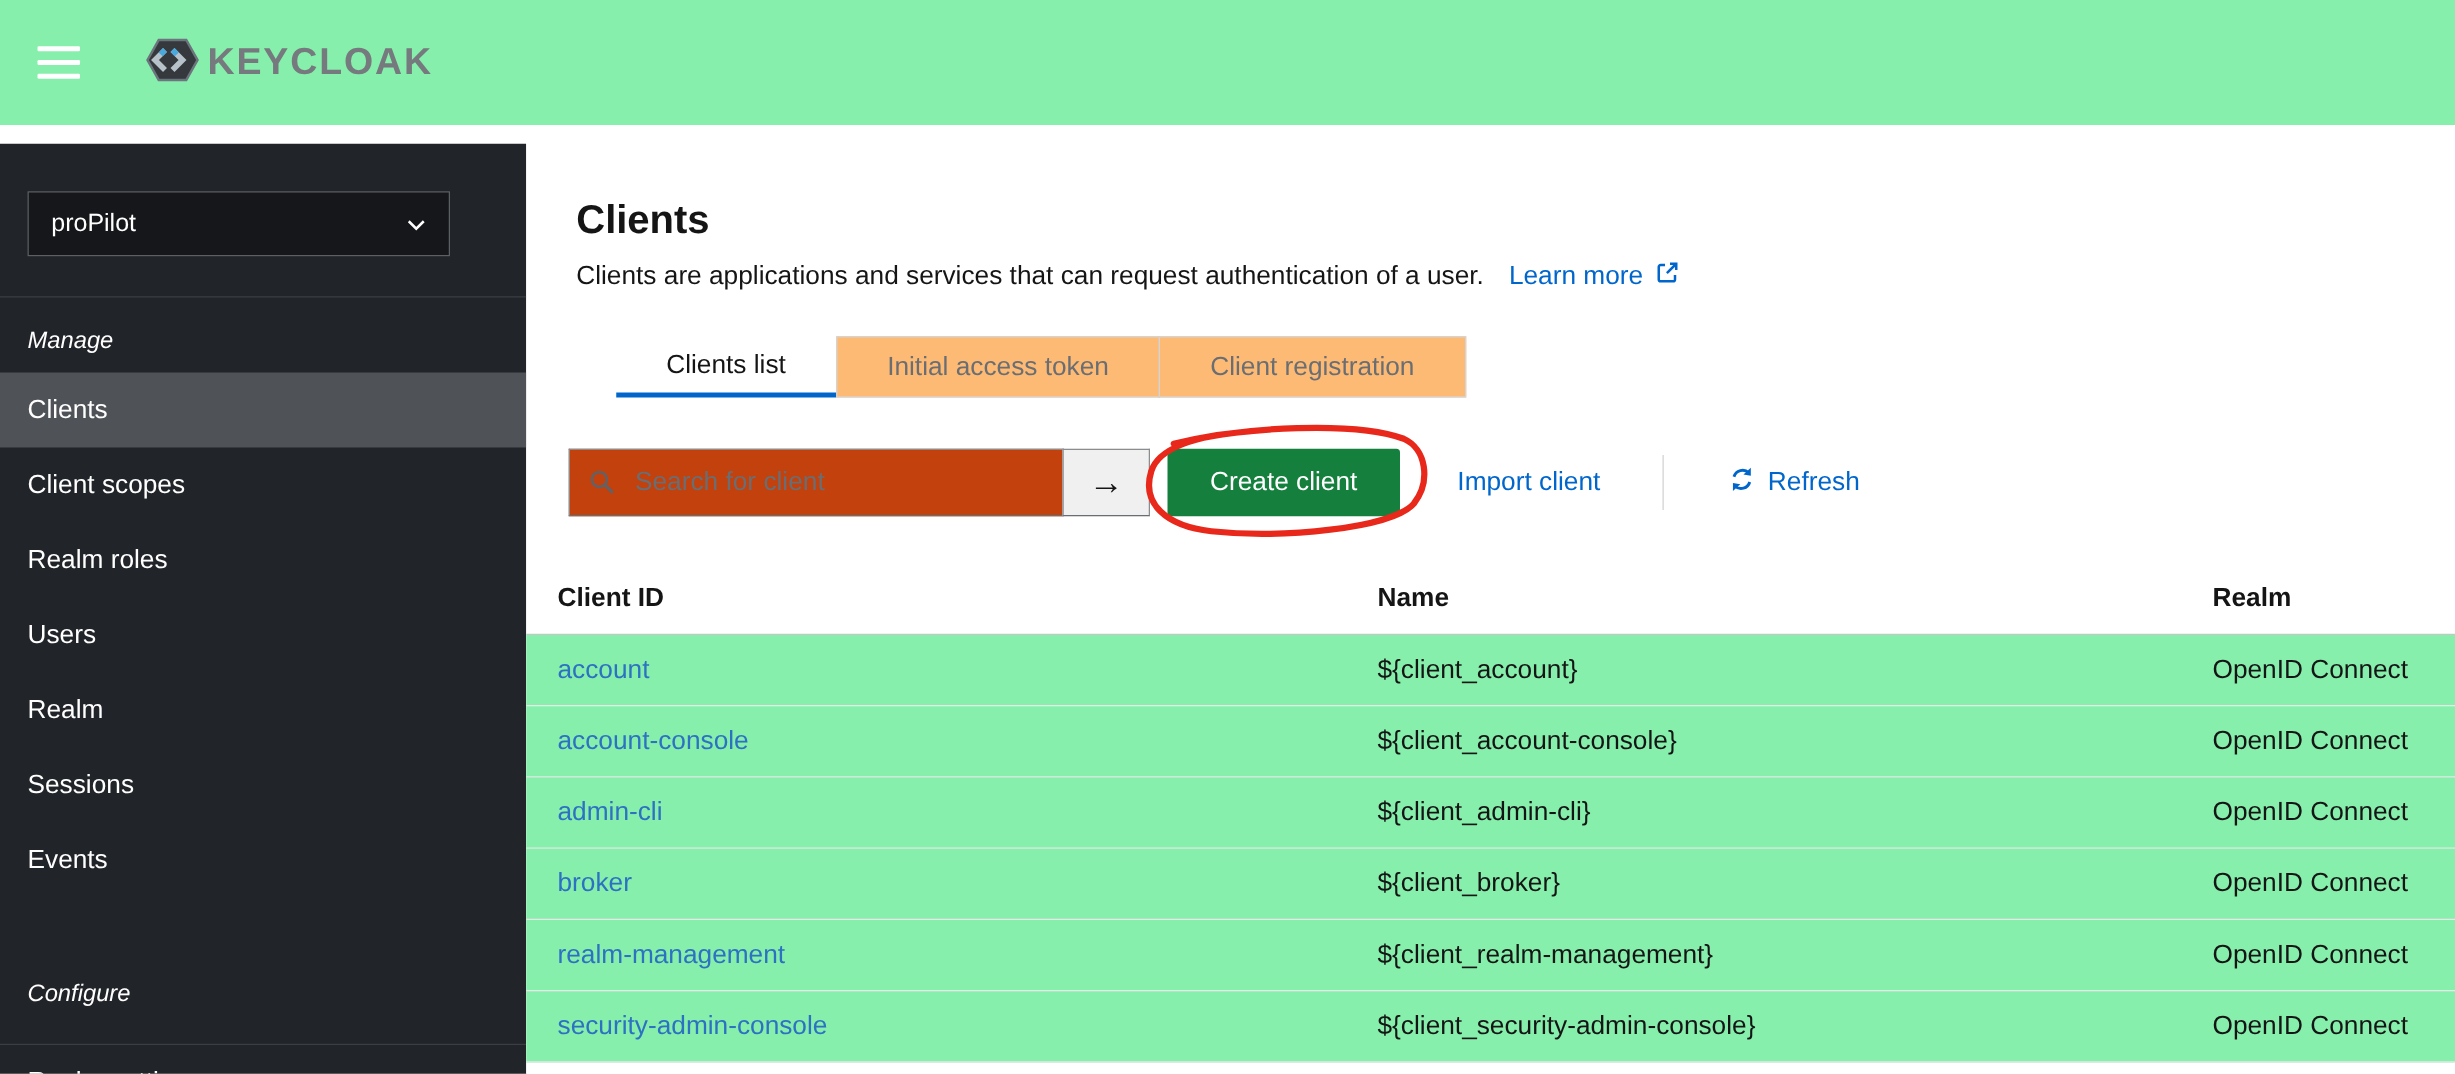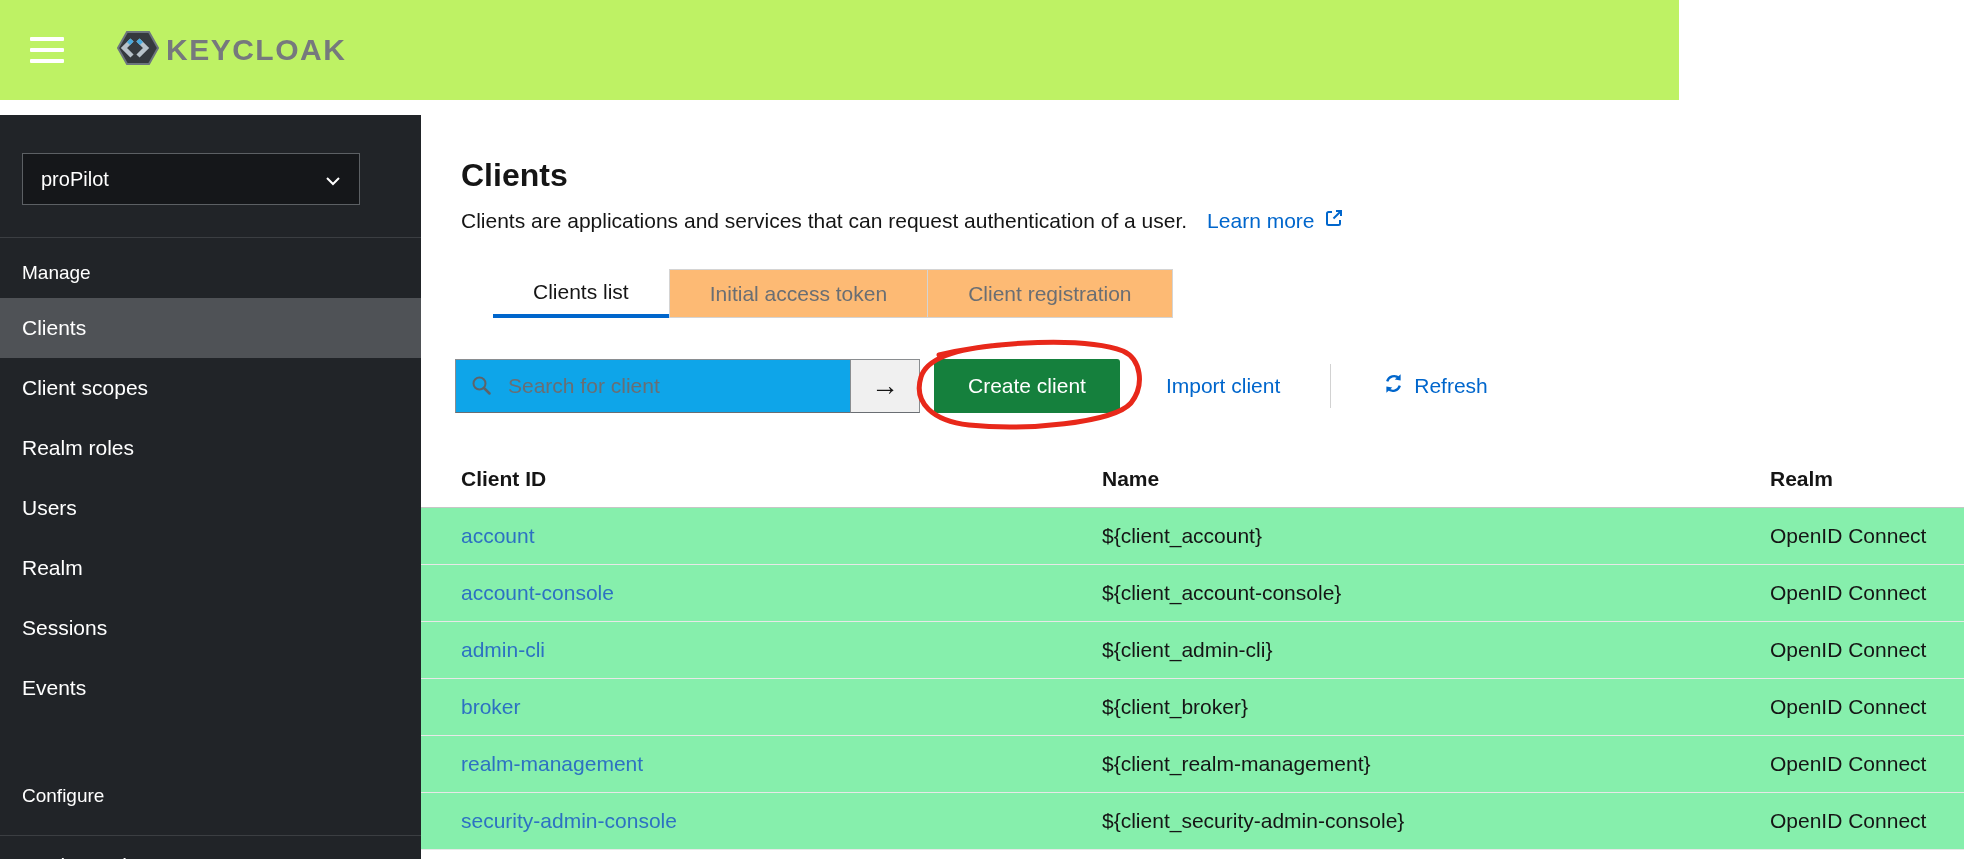--- a/index.html
+++ b/index.html
@@ -3,36 +3,36 @@
 <meta charset="utf-8">
 <style>
   * { box-sizing: border-box; }
   html,body { margin:0; padding:0; }
   body {
     width:1964px; height:859px; overflow:hidden; position:relative;
     background:#ffffff; font-family:"Liberation Sans", sans-serif; color:#151515;
   }
 
   
-  .topbar { position:absolute; top:0; left:0; width:1679px; height:100px; background:#bef264; display:flex; align-items:center; }
+  .topbar { position:absolute; top:0; left:0; width:1964px; height:100px; background:#86efac; display:flex; align-items:center; }
   .hamburger { margin-left:30px; width:38px; cursor:pointer; }
   .hamburger .bar { width:34px; height:4px; background:#ffffff; margin:7px 0; border-radius:1px; }
   .brand { display:flex; align-items:center; margin-left:40px; gap:4px; }
   .brand-text { font-size:30px; font-weight:bold; color:#76797d; letter-spacing:1.5px; }
 
   
   .sidebar { position:absolute; top:100px; left:0; width:421px; height:759px; background:#212428;margin-top:15px; }
   .realm-select {
     position:absolute; top:38px; left:22px; width:338px; height:52px;
     background:#15171a; border:1px solid #5c6064; display:flex; align-items:center;
     justify-content:space-between; padding:0 18px; color:#fff; font-size:20px; cursor:pointer;
   }
   .sidebar-divider { position:absolute; top:122px; left:0; width:100%; border-top:1px solid #3b3e42; }
   .nav { position:absolute; top:123px; left:0; right:0; }
-  .group-label { margin:24px 0 14px 22px; font-size:19px; color:#ffffff; height:22px; }
+  .group-label { margin:24px 0 14px 22px; font-size:19px; color:#ffffff; height:22px;font-style:italic; }
   .group-label.configure { margin-top:67px; margin-bottom:28px; }
   .nav-item { height:60px; display:flex; align-items:center; padding-left:22px; font-size:21px; color:#ffffff; cursor:pointer; }
   .nav-item.active { background:#4f5256; }
   .nav-item.bordered-top { border-top:1px solid #3b3e42; }
 
   
   .main { position:absolute; left:421px; top:100px; width:1543px; height:759px; background:#fff; }
   .page-header { padding:56px 0 0 40px; }
   .page-title { font-size:32px; font-weight:700; color:#151515; line-height:38px; }
   .page-sub { margin-top:14px; display:flex; align-items:center; gap:20px; font-size:21px; color:#151515; }
@@ -43,21 +43,21 @@
   .tab { display:flex; align-items:center; padding:0 40px; font-size:21px; cursor:pointer; }
   .tab.active { background:#ffffff; color:#151515; border-bottom:4px solid #0066cc; }
   .tab.inactive { background:#fdba74; color:#6a6e73; border:1px solid #d4d4d4; }
   .tab.inactive + .tab.inactive { margin-left:-1px; }
 
   
   .toolbar { position:absolute; top:258px; left:34px; right:0; height:56px; display:flex; align-items:center; }
   .search-wrap { position:relative; display:flex; }
   .search-input {
     width:396px; height:54px; border:1px solid #8a8d90; border-bottom-color:#6a6e73;
-    padding:0 10px 0 52px; font-size:21px; font-family:inherit; color:#151515; background:#0ea5e9; outline:none;
+    padding:0 10px 0 52px; font-size:21px; font-family:inherit; color:#151515; background:#c2410c; outline:none;
   }
   .search-input::placeholder { color:#6a6e73; }
   .search-icon { position:absolute; left:16px; top:16px; pointer-events:none; }
   .go-btn {
     width:70px; height:54px; margin-left:-1px; background:#f0f0f0; border:1px solid #8a8d90; border-bottom-color:#6a6e73;
     font-size:28px; color:#151515; cursor:pointer; display:flex; align-items:center; justify-content:center; font-family:inherit;
   }
   .create-btn {
     margin-left:14px; height:54px; padding:0 34px; background:#15803d; color:#fff;
     font-size:21px; font-family:inherit; border:none; border-radius:3px; cursor:pointer;
@@ -67,21 +67,21 @@
   .refresh-link { margin-left:52px; display:flex; align-items:center; gap:10px; color:#0066cc; font-size:21px; cursor:pointer; text-decoration:none; }
 
   
   .annotation { position:absolute; left:484px; top:233px; width:244px; height:102px; pointer-events:none; }
 
   
   .table { position:absolute; top:351px; left:0; width:100%; }
   .trow, .thead { display:flex; height:57px; align-items:center; font-size:21px; }
   .thead { font-weight:700; color:#151515; border-bottom:1px solid #c6c6c6; }
   .trow { border-bottom:1px solid #e8e8e8; background:#86efac; }
-  .cell1 { flex:0 0 681px; padding-left:40px; }
+  .cell1 { flex:0 0 681px; padding-left:25px; }
   .cell2 { flex:0 0 668px; }
   .cell3 { flex:1; }
   .client-link { color:#2d71c2; cursor:pointer; text-decoration:none; }
 </style>
 </head>
 <body>
 
 <div class="topbar">
   <div class="hamburger">
     <div class="bar"></div>

